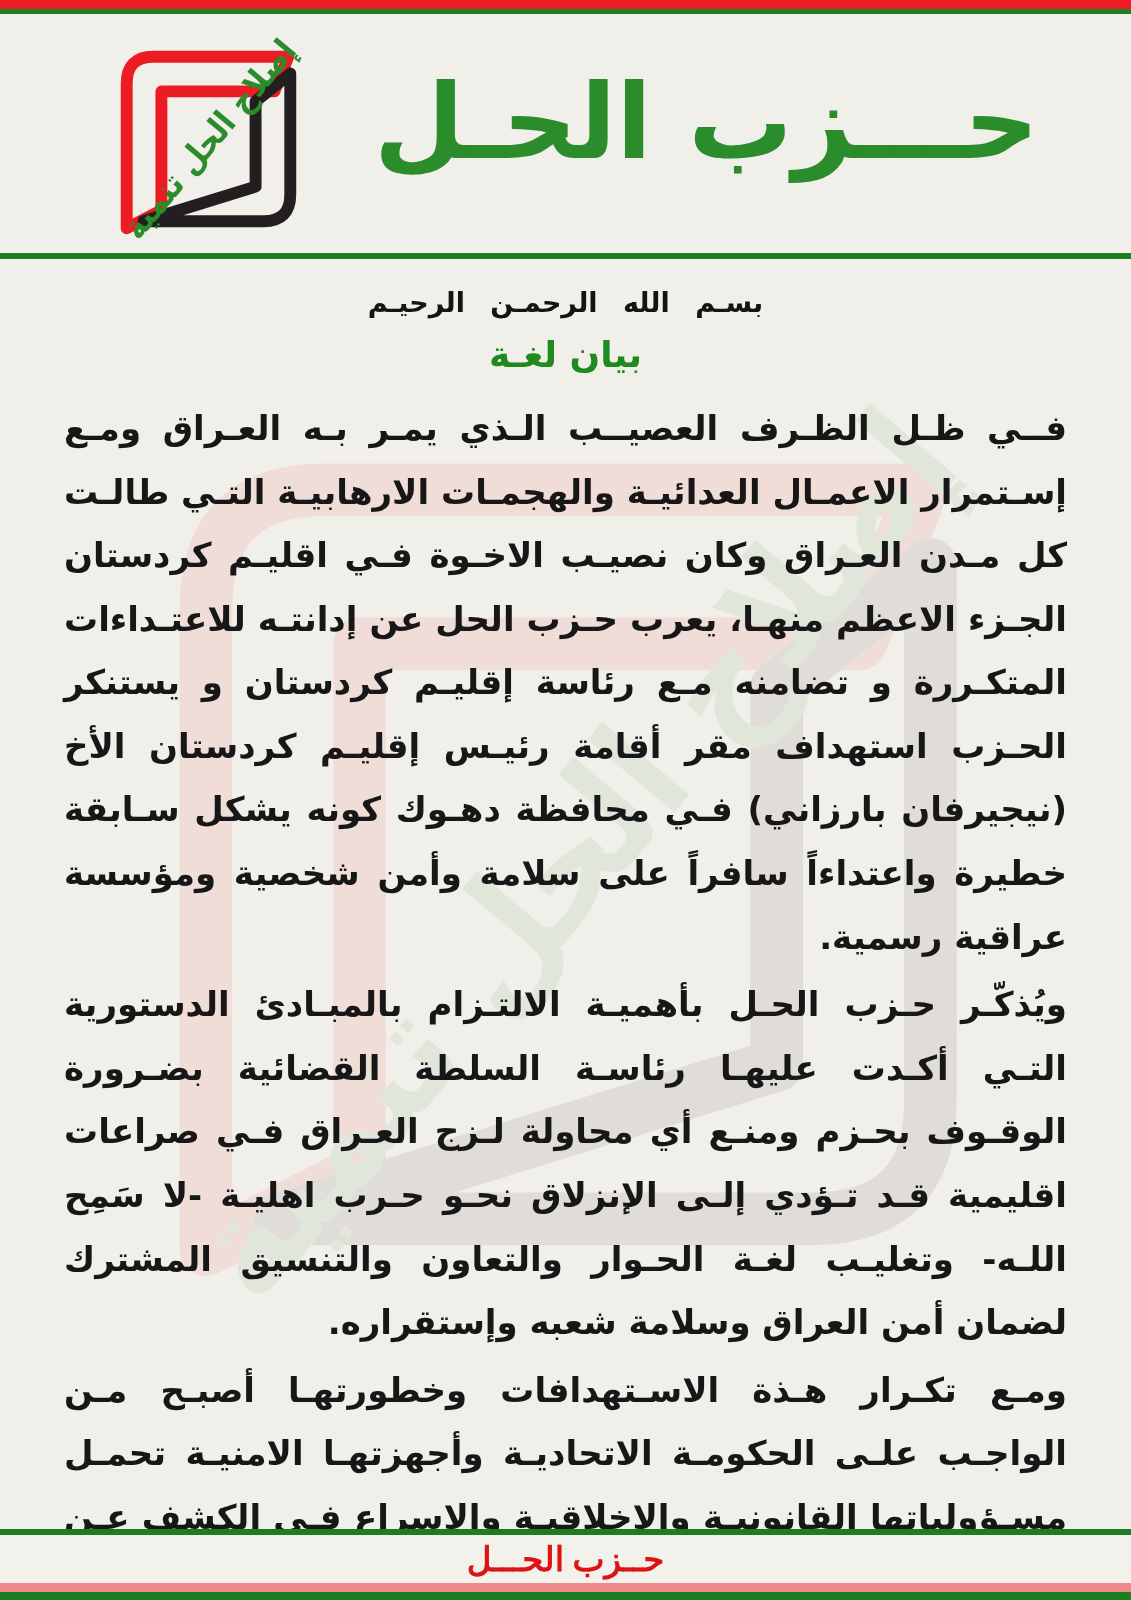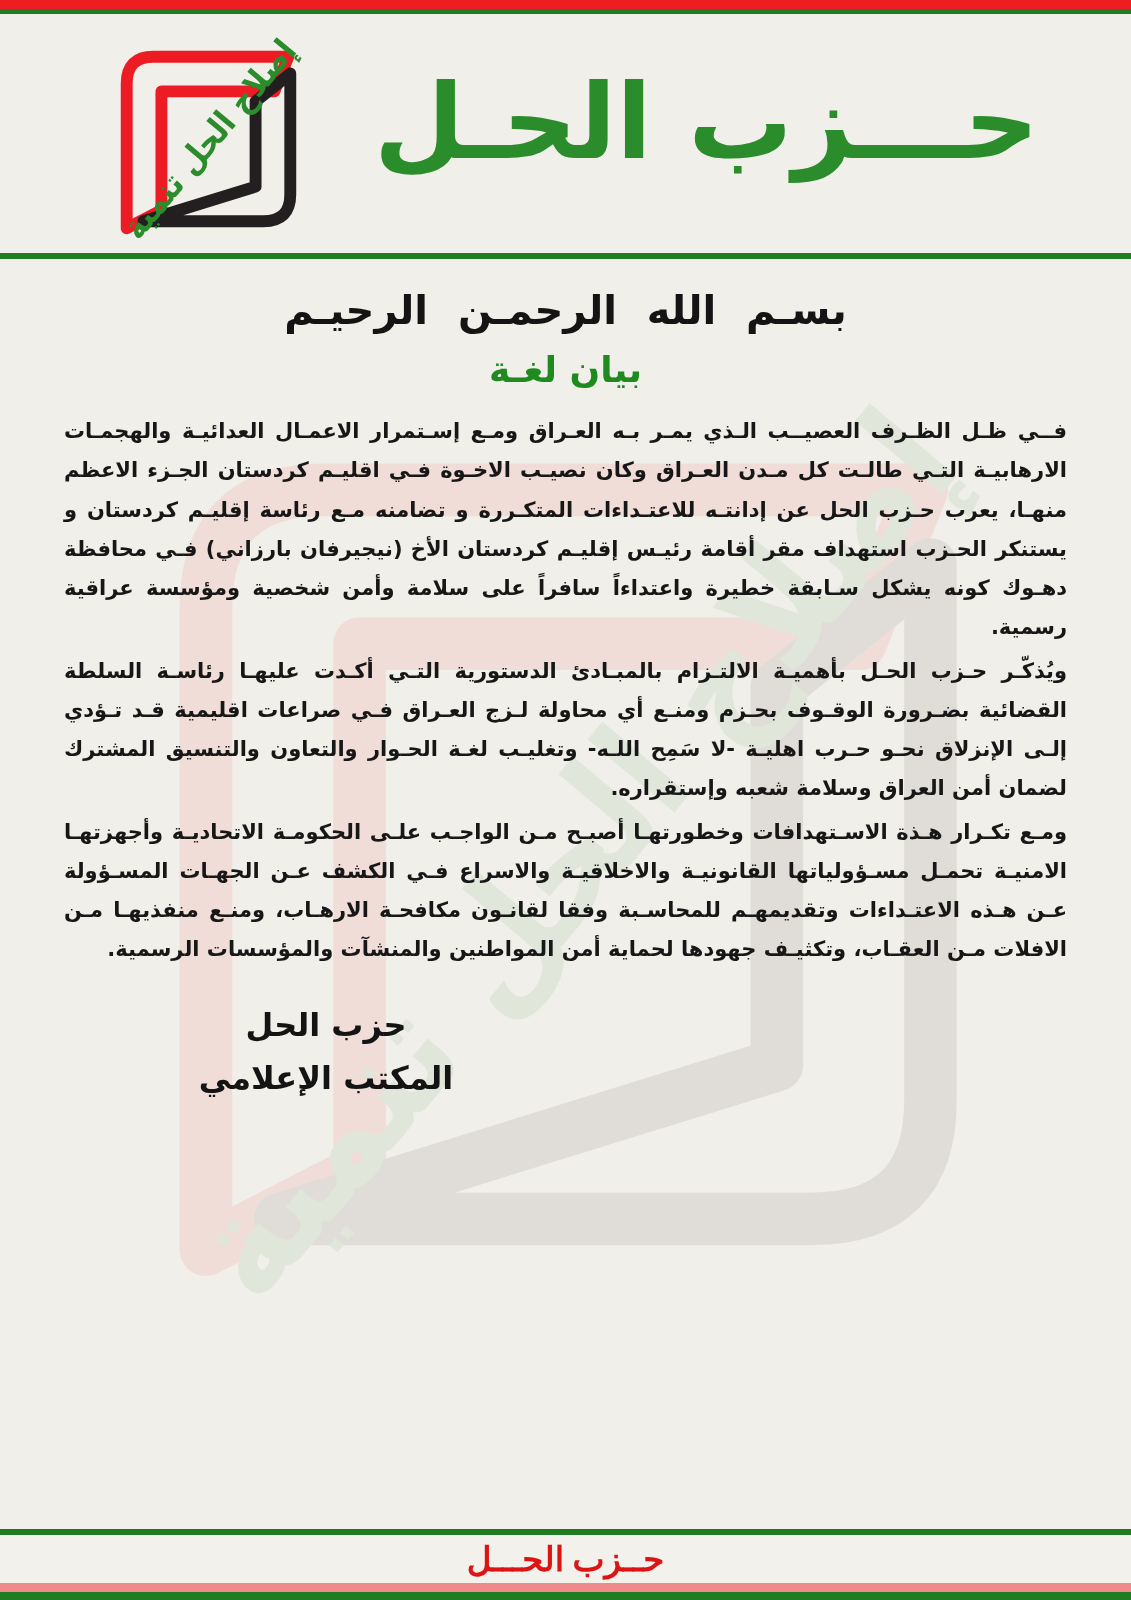--- a/index.html
+++ b/index.html
@@ -59,38 +59,38 @@
   
   .content{
     position:relative;
     z-index:1;
     padding:10px 64px 0 64px;
   }
   .bismillah{
     margin:18px 0 4px 0;
     text-align:center;
     direction:rtl;
-    font-size:40px;
+    font-size:27px;
     font-weight:bold;
     color:#141414;
     word-spacing:16px;
   }
   .press-label{
     margin:16px 0 22px 0;
     text-align:center;
     direction:rtl;
     font-size:36px;
     font-weight:bold;
     color:#1f8b1f;
   }
   .para{
     margin:0 0 4px 0;
     direction:rtl;
     text-align:justify;
-    font-size:21px;
+    font-size:34px;
     font-weight:bold;
     color:#171717;
     line-height:1.87;
   }
   .closing{
     text-align:right;
     margin-top:8px;
   }
   
   .signature{

